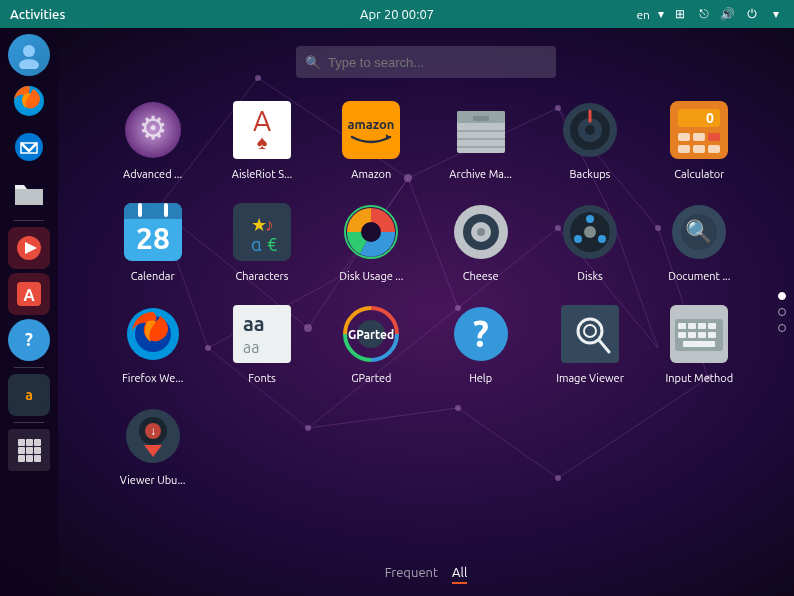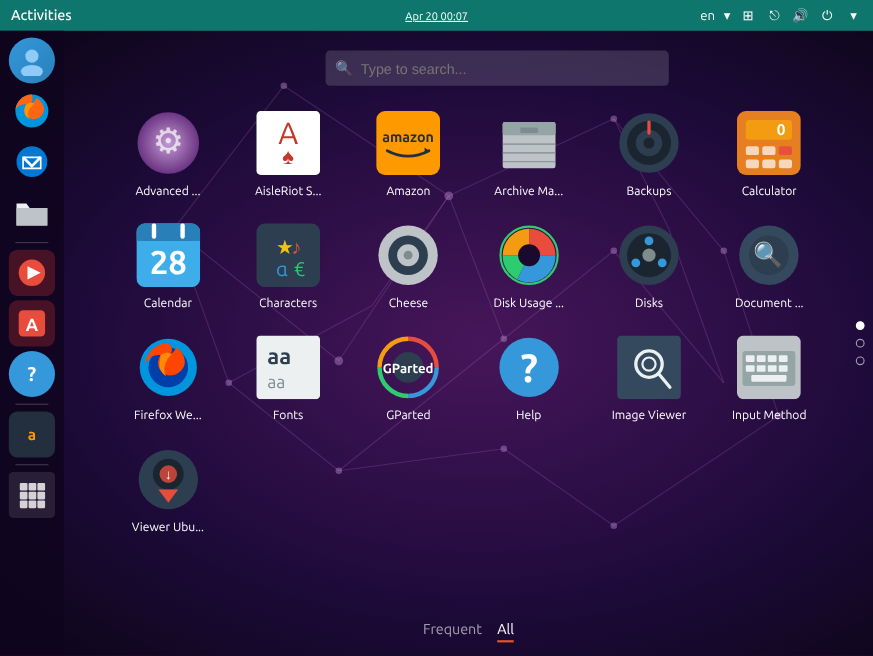--- a/index.html
+++ b/index.html
@@ -24,25 +24,24 @@
       z-index: 10;
     }
     .topbar-activities {
       color: white;
       font-size: 13px;
       font-weight: 500;
       cursor: pointer;
     }
     .topbar-center {
       color: white;
-      font-size: 10px;
+      font-size: 13px;
       position: absolute;
       left: 50%;
       transform: translateX(-50%);
-      text-decoration: underline;
     }
     .topbar-right {
       display: flex;
       align-items: center;
       gap: 8px;
       color: white;
       font-size: 12px;
       justify-content: space-between;
     }
     .topbar-icon {
@@ -113,21 +112,21 @@
       z-index: 5;
     }
 
     
     .search-container {
       display: flex;
       justify-content: center;
       padding: 18px 0 12px;
     }
     .search-box {
-      width: 312px;
+      width: 260px;
       height: 32px;
       background: rgba(255,255,255,0.15);
       border: none;
       border-radius: 4px;
       color: rgba(255,255,255,0.7);
       padding: 0 12px 0 32px;
       font-size: 13px;
       outline: none;
       position: relative;
     }
@@ -490,40 +489,40 @@
               <text x="32" y="28" font-size="18" fill="#e74c3c">♪</text>
               <text x="18" y="48" font-size="18" fill="#3498db">α</text>
               <text x="34" y="48" font-size="18" fill="#2ecc71">€</text>
             </svg>
           </div>
           <span class="app-label">Characters</span>
         </div>
         <div class="app-item">
           <div class="app-icon-wrap">
             <svg width="58" height="58" viewBox="0 0 58 58">
-              <circle cx="29" cy="29" r="27" fill="#bdc3c7"></circle>
-              <circle cx="29" cy="29" r="18" fill="#2c3e50"></circle>
-              <circle cx="29" cy="29" r="10" fill="#bdc3c7"></circle>
-              <circle cx="29" cy="29" r="4" fill="#7f8c8d"></circle>
-            </svg>
-          </div>
-          <span class="app-label">Cheese</span>
-        </div>
-        <div class="app-item">
-          <div class="app-icon-wrap">
-            <svg width="58" height="58" viewBox="0 0 58 58">
               <circle cx="29" cy="29" r="26" fill="transparent" stroke="#2ecc71" stroke-width="2"></circle>
               <path d="M29 5 A24 24 0 0 1 53 29 L29 29 Z" fill="#e74c3c"></path>
               <path d="M53 29 A24 24 0 0 1 18 51 L29 29 Z" fill="#3498db"></path>
               <path d="M18 51 A24 24 0 0 1 5 29 L29 29 Z" fill="#2ecc71"></path>
               <path d="M5 29 A24 24 0 0 1 29 5 L29 29 Z" fill="#f39c12"></path>
               <circle cx="29" cy="29" r="10" fill="#1a0a2e"></circle>
             </svg>
           </div>
           <span class="app-label">Disk Usage ...</span>
+        </div>
+        <div class="app-item">
+          <div class="app-icon-wrap">
+            <svg width="58" height="58" viewBox="0 0 58 58">
+              <circle cx="29" cy="29" r="27" fill="#bdc3c7"></circle>
+              <circle cx="29" cy="29" r="18" fill="#2c3e50"></circle>
+              <circle cx="29" cy="29" r="10" fill="#bdc3c7"></circle>
+              <circle cx="29" cy="29" r="4" fill="#7f8c8d"></circle>
+            </svg>
+          </div>
+          <span class="app-label">Cheese</span>
         </div>
         <div class="app-item">
           <div class="app-icon-wrap">
             <svg width="58" height="58" viewBox="0 0 58 58">
               <circle cx="29" cy="29" r="27" fill="#2c3e50"></circle>
               <circle cx="29" cy="29" r="20" fill="#1a252f"></circle>
               <circle cx="29" cy="16" r="4" fill="#3498db"></circle>
               <circle cx="41" cy="36" r="4" fill="#3498db"></circle>
               <circle cx="17" cy="36" r="4" fill="#3498db"></circle>
               <circle cx="29" cy="29" r="6" fill="#7f8c8d"></circle>

